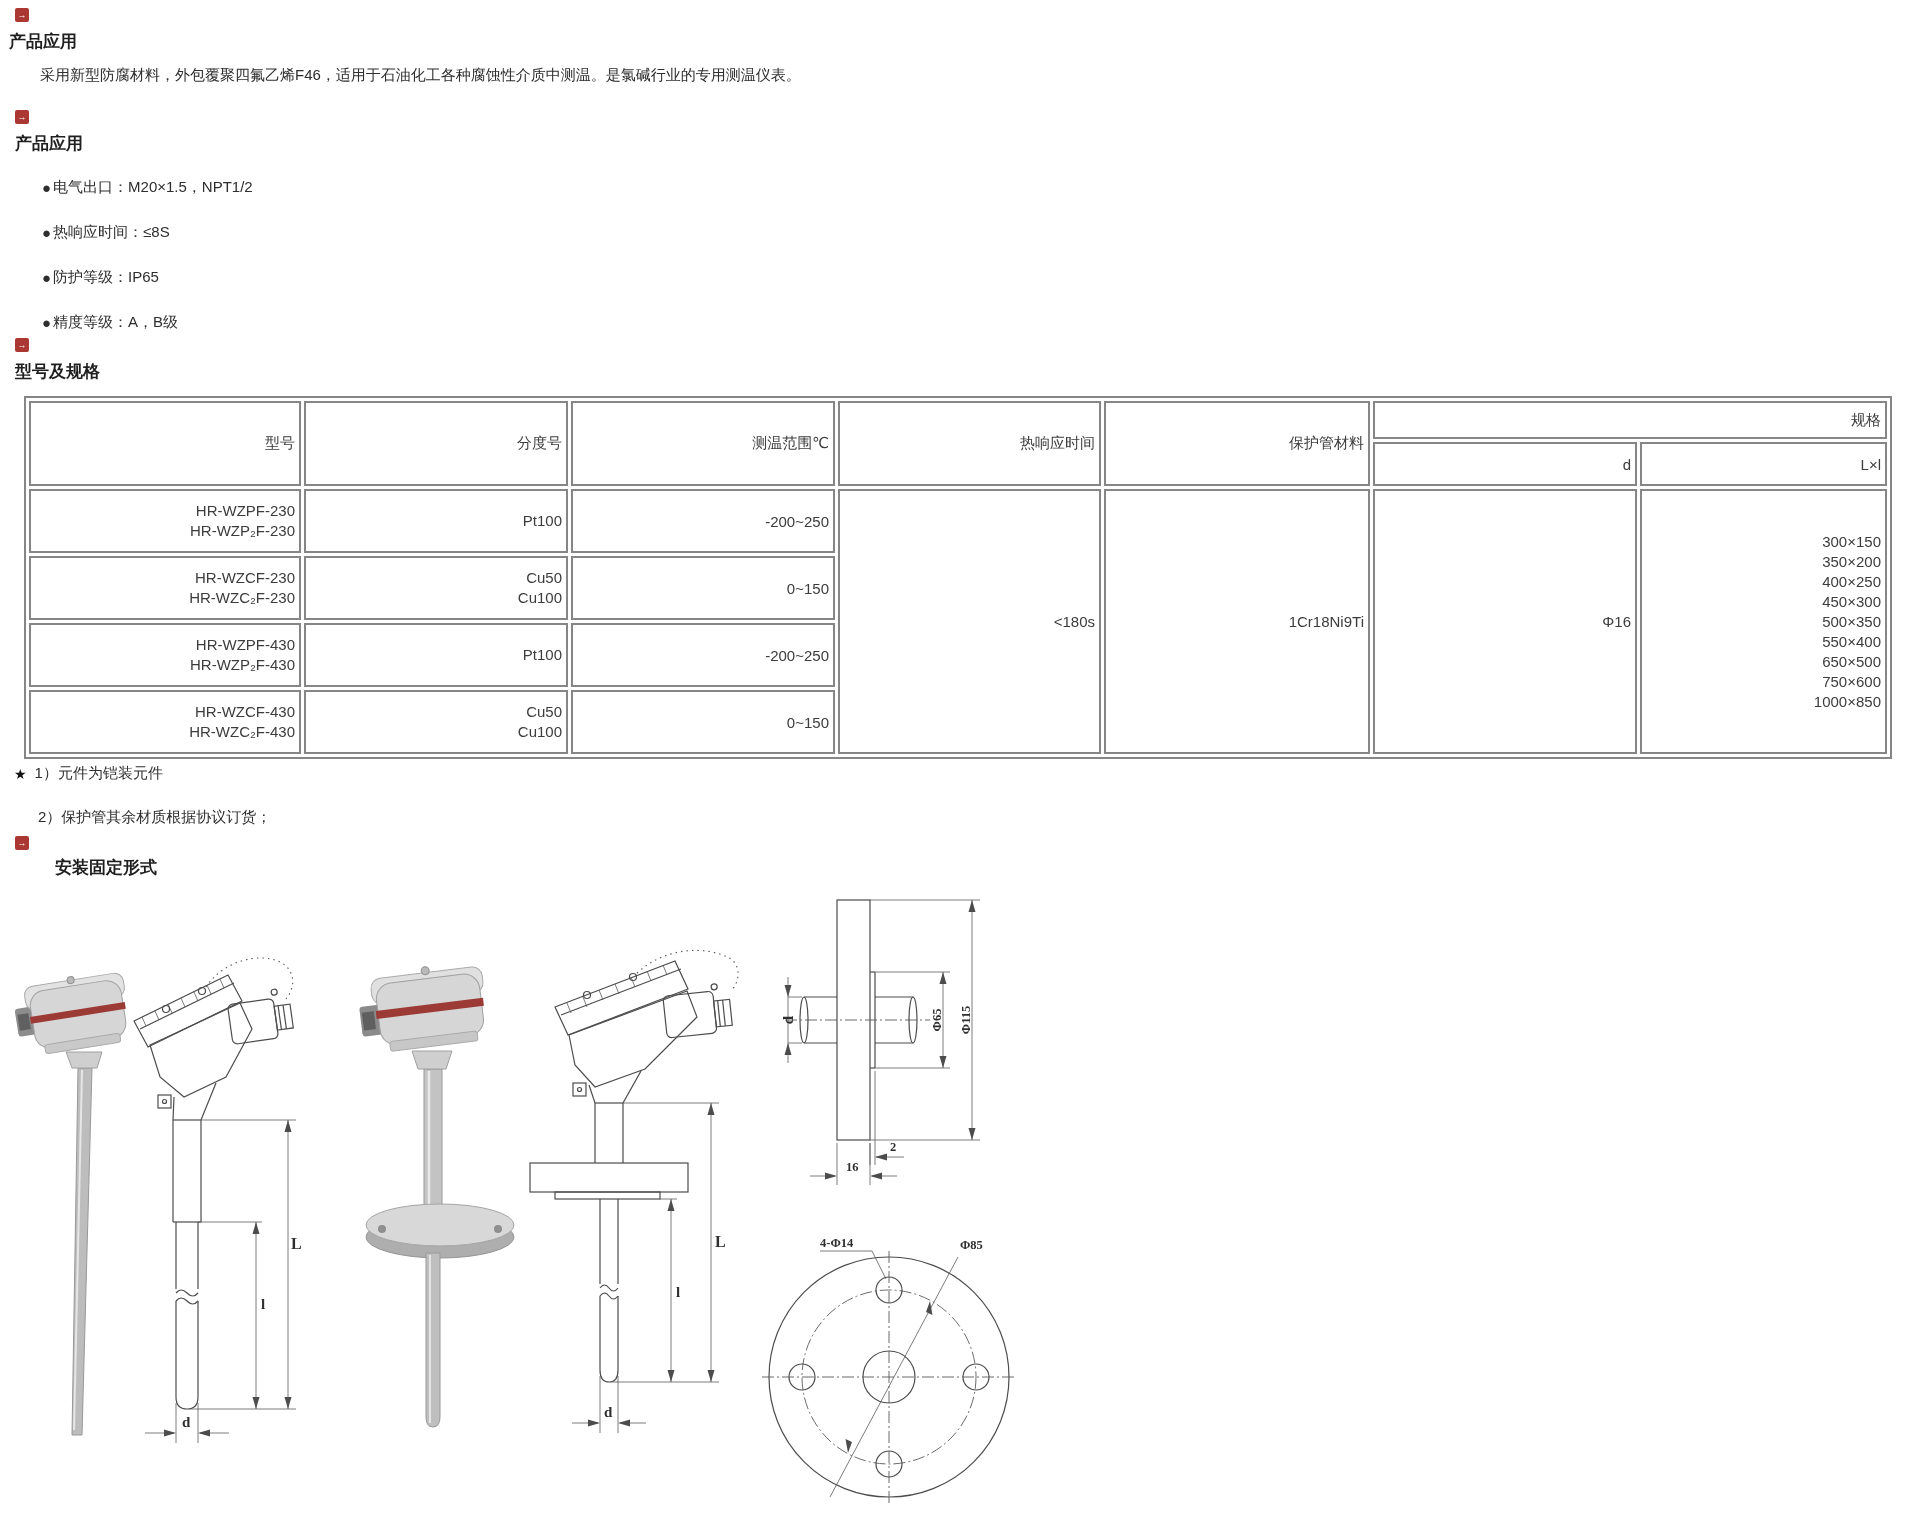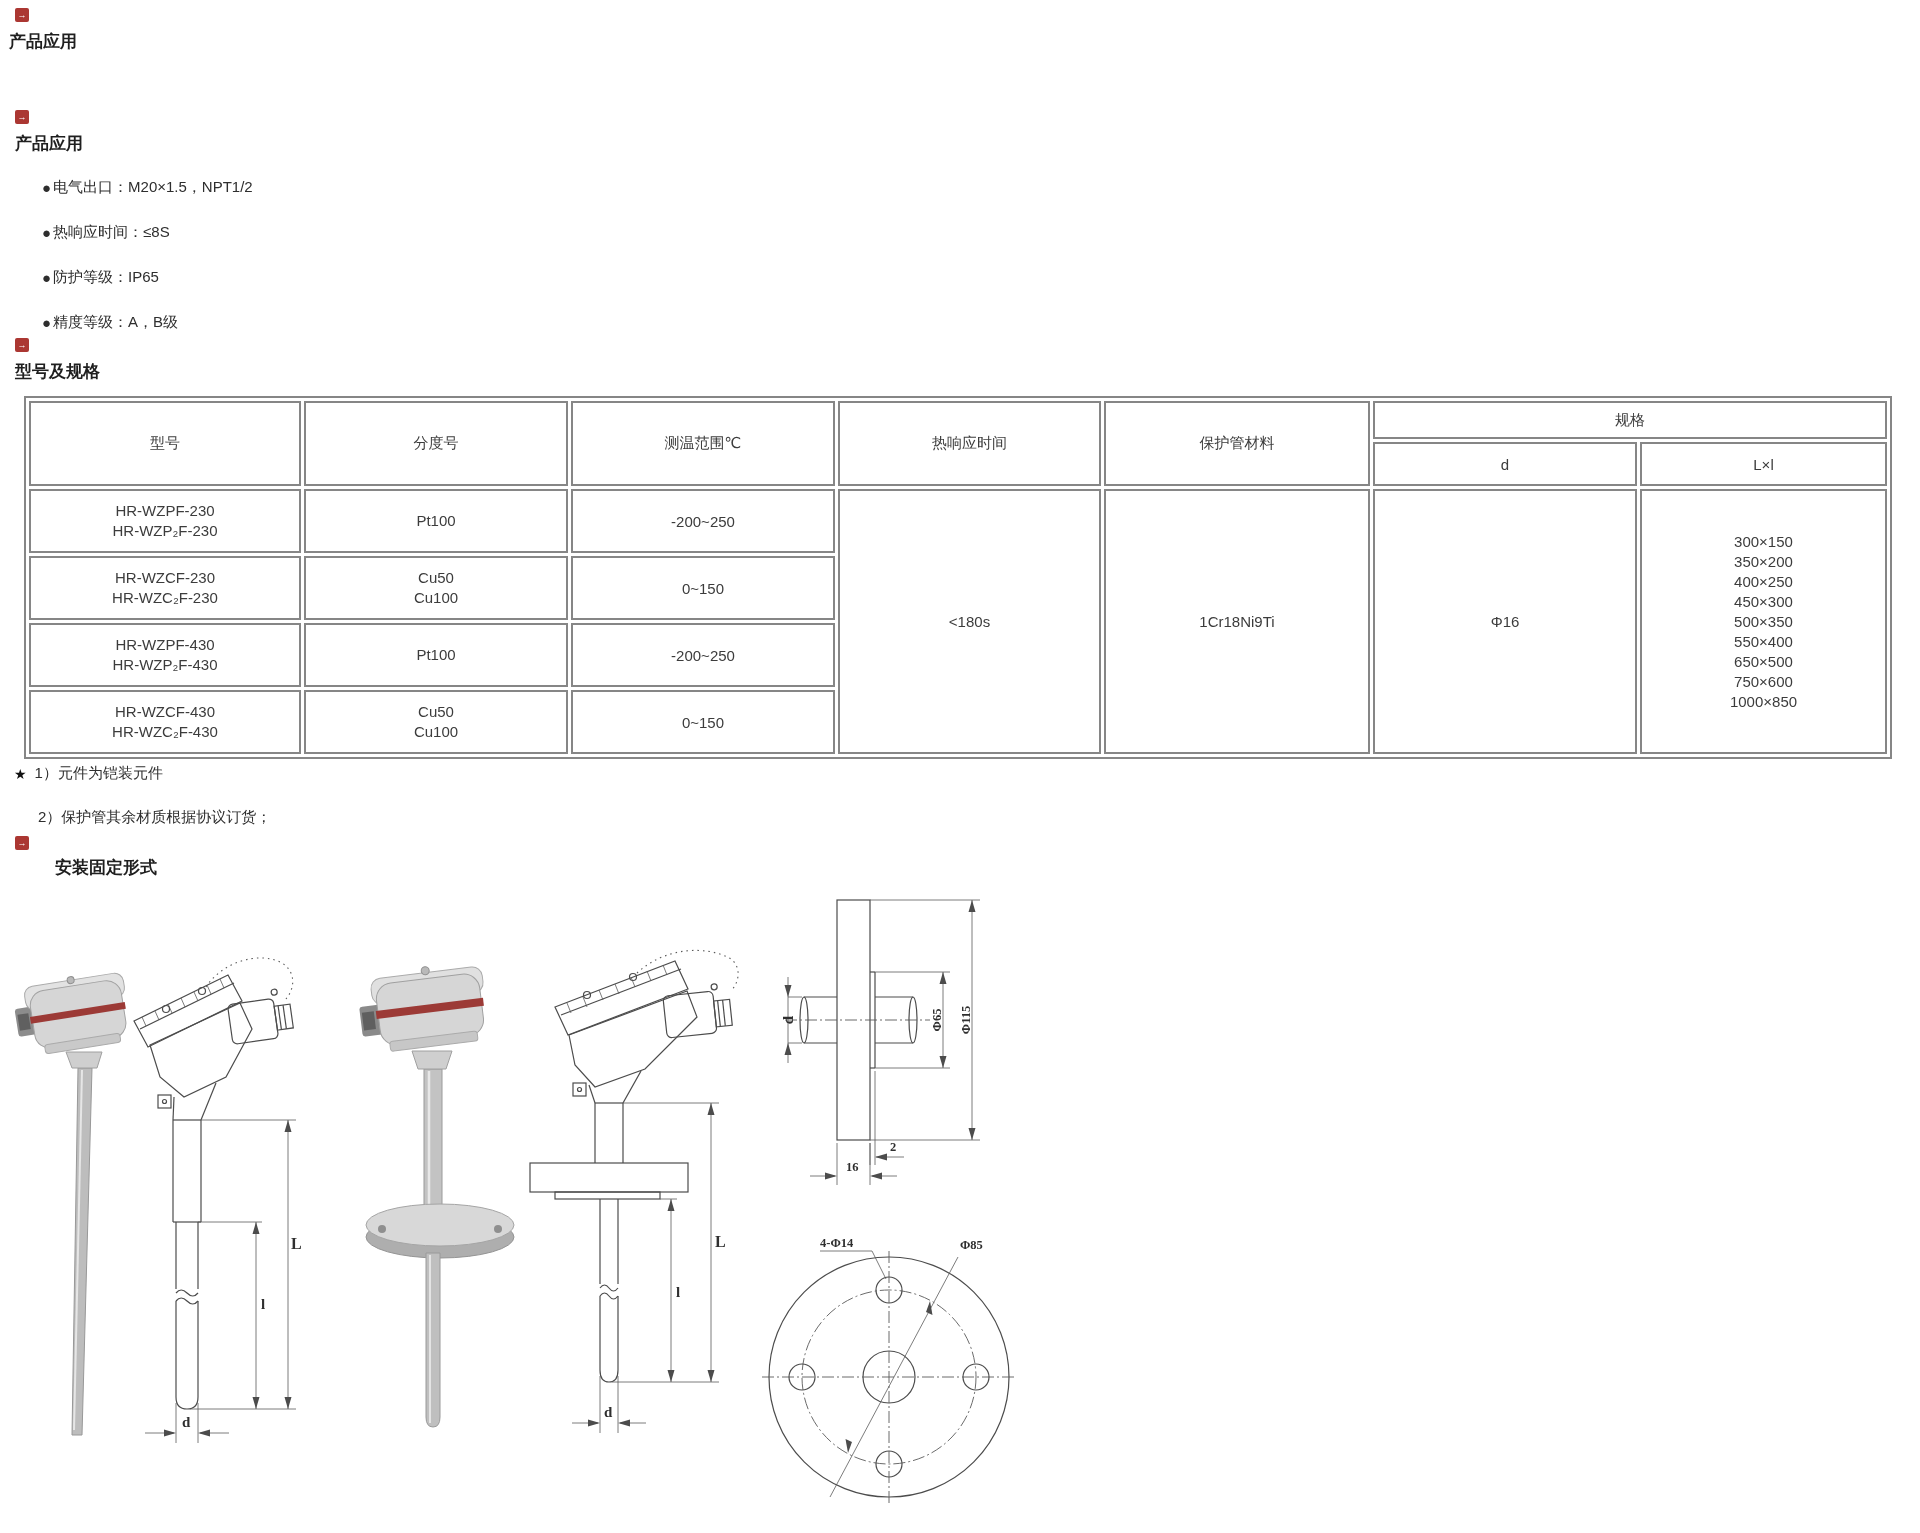--- a/index.html
+++ b/index.html
@@ -9,21 +9,21 @@
   .marker{width:14px;height:14px;background:#ab3732;border-radius:2px;color:#fff;
           font-size:9px;font-weight:bold;display:flex;align-items:center;justify-content:center;line-height:1;}
   .h-sec{font-size:17px;font-weight:bold;color:#1f1f1f;}
   .para{font-size:15px;color:#2e2e2e;width:1200px;}
   .bullet-line{font-size:15px;color:#2e2e2e;display:flex;align-items:center;gap:2px;}
   .note-line{font-size:15px;color:#2e2e2e;display:flex;align-items:center;gap:8px;}
   .star{font-size:14px;color:#111;}
   
   table.spec{border-collapse:separate;border-spacing:3px;width:1868px;background:#fff;
              border:2px solid #868686;table-layout:fixed;}
-  table.spec th,table.spec td{border:2px solid #868686;text-align:center;vertical-align:middle;
+  table.spec th,table.spec td{border:2px solid #868686;text-align:right;vertical-align:middle;
              font-size:15px;font-weight:normal;color:#3c3c3c;padding:2px 4px;background:#fff;}
   table.spec thead tr.r1{height:38px;}
   table.spec thead tr.r2{height:44px;}
   table.spec tbody tr{height:64px;}
   .multiline{white-space:pre-line;line-height:20px;}
   
   svg{position:absolute;overflow:visible;}
   .ln{stroke:#4c4c4c;stroke-width:1.2;fill:none;}
   .lnthin{stroke:#5a5a5a;stroke-width:0.8;fill:none;}
   .dash{stroke:#5a5a5a;stroke-width:0.9;fill:none;stroke-dasharray:12 3 2 3;}
@@ -38,20 +38,21 @@
 <body>
 
 <div id="page">
 
   <div class="abs marker" style="left:15px;top:8px;">→</div>
   <div class="abs marker" style="left:15px;top:110px;">→</div>
   <div class="abs marker" style="left:15px;top:338px;">→</div>
   <div class="abs marker" style="left:15px;top:836px;">→</div>
 
   <div class="abs h-sec" style="left:9px;top:30px;">产品应用</div>
+  <div class="abs para" style="left:40px;top:66px;">采用新型防腐材料，外包覆聚四氟乙烯F46，适用于石油化工各种腐蚀性介质中测温。是氯碱行业的专用测温仪表。</div>
 
   <div class="abs h-sec" style="left:15px;top:132px;">产品应用</div>
   <div class="abs bullet-line" style="left:42px;top:178px;">
     <span>●</span>
     <span>电气出口：M20×1.5，NPT1/2</span>
   </div>
   <div class="abs bullet-line" style="left:42px;top:223px;">
     <span>●</span>
     <span>热响应时间：≤8S</span>
   </div>

